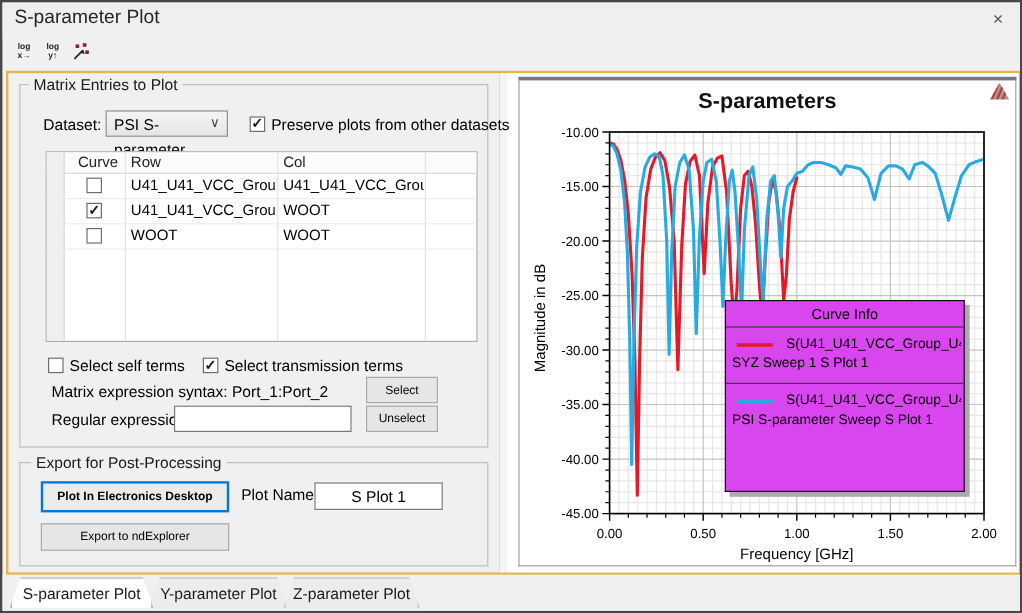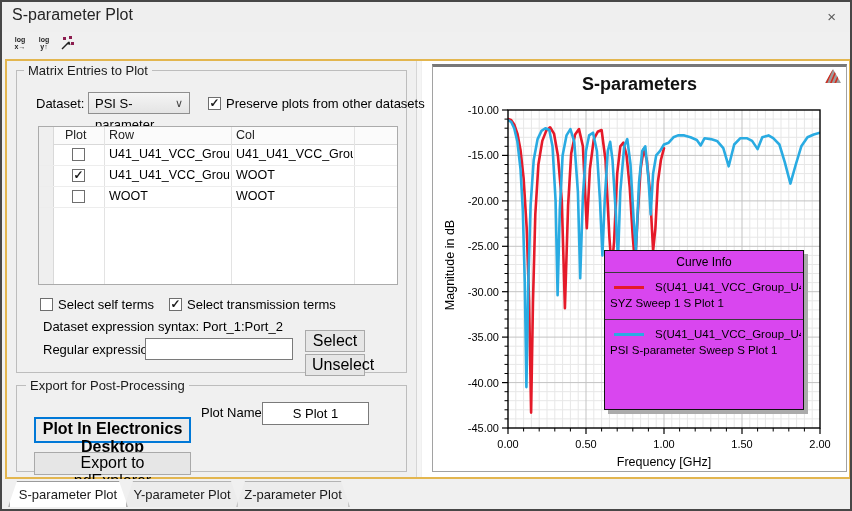--- a/index.html
+++ b/index.html
@@ -25,21 +25,21 @@
   .cb{position:absolute;width:13px;height:13px;background:#fff;border:1px solid #6e6e6e;box-sizing:border-box;font-size:12px;line-height:11px;text-align:center;color:#1a1a1a;font-weight:bold;}
   
   .mtable{position:absolute;left:36px;top:124px;width:360px;height:159px;background:#fff;border:1px solid #ababab;box-sizing:border-box;font-size:12.5px;}
   .mt-header{position:absolute;left:0;top:0;width:100%;height:17px;border-bottom:1px solid #d9d9d9;background:#fbfbfb;}
   .mt-sel{position:absolute;left:0;top:0;width:14px;height:100%;background:#efefef;border-right:1px solid #d9d9d9;}
   .mt-colline{position:absolute;top:0;width:1px;height:100%;background:#e3e3e3;}
   .mt-row{position:absolute;left:0;width:100%;height:21px;border-bottom:1px solid #ededed;}
   .mt-cell{position:absolute;top:3px;white-space:nowrap;overflow:hidden;}
   .mt-h{position:absolute;top:1px;font-size:12.5px;color:#222;}
   
-  .btn{position:absolute;background:#e6e6e6;border:1px solid #a9a9a9;box-sizing:border-box;font-size:16px;color:#000;text-align:center;font-family:"Liberation Sans",sans-serif;margin-top:16px;}
+  .btn{position:absolute;background:#e6e6e6;border:1px solid #a9a9a9;box-sizing:border-box;font-size:10px;color:#000;text-align:center;font-family:"Liberation Sans",sans-serif;}
   .btn-focus{border:2px solid #0078d7;background:#ebebeb;font-weight:bold;}
   .tinput{position:absolute;background:#fff;border:1px solid #7a7a7a;box-sizing:border-box;font-size:13px;padding:0 4px;font-family:"Liberation Sans",sans-serif;color:#000;}
   
   .chart-card{position:absolute;left:430px;top:62px;width:415px;height:408px;background:#fff;border:1px solid #a2a2a2;border-top:3px solid #787878;box-sizing:border-box;}
   .chart-title{position:absolute;left:430px;top:72px;width:415px;text-align:center;font-size:18px;font-weight:bold;color:#111;}
   .ylab{position:absolute;left:348px;top:256px;width:200px;text-align:center;font-size:12.5px;color:#000;transform:rotate(-90deg);}
   .legend{position:absolute;left:602px;top:248px;width:200px;height:160px;background:#d946ef;border:1px solid #111;box-shadow:4px 4px 0 #ababab;box-sizing:border-box;font-size:11.5px;color:#000;}
   .legend-title{text-align:center;padding:4px 0 3px;border-bottom:1px solid #3c3c3c;font-size:12px;}
   .leg-row{position:relative;margin-top:7px;height:14px;}
   .leg-swatch{position:absolute;left:9px;top:6px;width:30px;height:3px;}
@@ -90,21 +90,21 @@
   <div class="lbl" style="left:34px;top:94px;">Dataset:</div>
   <div class="dropdown">
     <span>PSI S-parameter</span>
     <span class="chev">∨</span>
   </div>
   <span class="cb" style="left:206px;top:95px;">✓</span>
   <div class="lbl" style="left:224px;top:94px;">Preserve plots from other datasets</div>
 
   <div class="mtable">
     <div class="mt-header">
-      <div class="mt-h" style="left:26px;">Plot</div>
+      <div class="mt-h" style="left:26px;">Curve</div>
       <div class="mt-h" style="left:70px;">Row</div>
       <div class="mt-h" style="left:197px;">Col</div>
     </div>
     <div class="mt-sel"></div>
     <div class="mt-colline" style="left:65px;"></div>
     <div class="mt-colline" style="left:192px;"></div>
     <div class="mt-colline" style="left:315px;"></div>
 
     <div class="mt-row" style="top:17px;">
       <span class="cb" style="left:33px;top:4px;"></span>
@@ -121,21 +121,21 @@
       <div class="mt-cell" style="left:70px;width:120px;">WOOT</div>
       <div class="mt-cell" style="left:197px;width:117px;">WOOT</div>
     </div>
   </div>
 
   <span class="cb" style="left:38px;top:296px;"></span>
   <div class="lbl" style="left:56px;top:295px;">Select self terms</div>
   <span class="cb" style="left:167px;top:296px;">✓</span>
   <div class="lbl" style="left:185px;top:295px;">Select transmission terms</div>
 
-  <div class="lbl" style="left:41px;top:317px;">Dataset expression syntax: Port_1:Port_2</div>
+  <div class="lbl" style="left:41px;top:317px;">Matrix expression syntax: Port_1:Port_2</div>
   <button class="btn" style="left:303px;top:312px;width:60px;height:22px;">Select</button>
   <div class="lbl" style="left:41px;top:340px;">Regular expression:</div>
   <input class="tinput" style="left: 143px; top: 336px; width: 148px; height: 22px;" value="">
   <button class="btn" style="left:303px;top:336px;width:60px;height:22px;">Unselect</button>
 
   <div class="group" style="left:14px;top:383px;width:391px;height:87px;"></div>
   <div class="group-title" style="left:24px;top:376px;">Export for Post-Processing</div>
   <button class="btn btn-focus" style="left:32px;top:399px;width:157px;height:26px;">Plot In Electronics Desktop</button>
   <div class="lbl" style="left:199px;top:403px;">Plot Name:</div>
   <input class="tinput" style="left: 260px; top: 400px; width: 107px; height: 23px; text-align: center;" value="S Plot 1">

